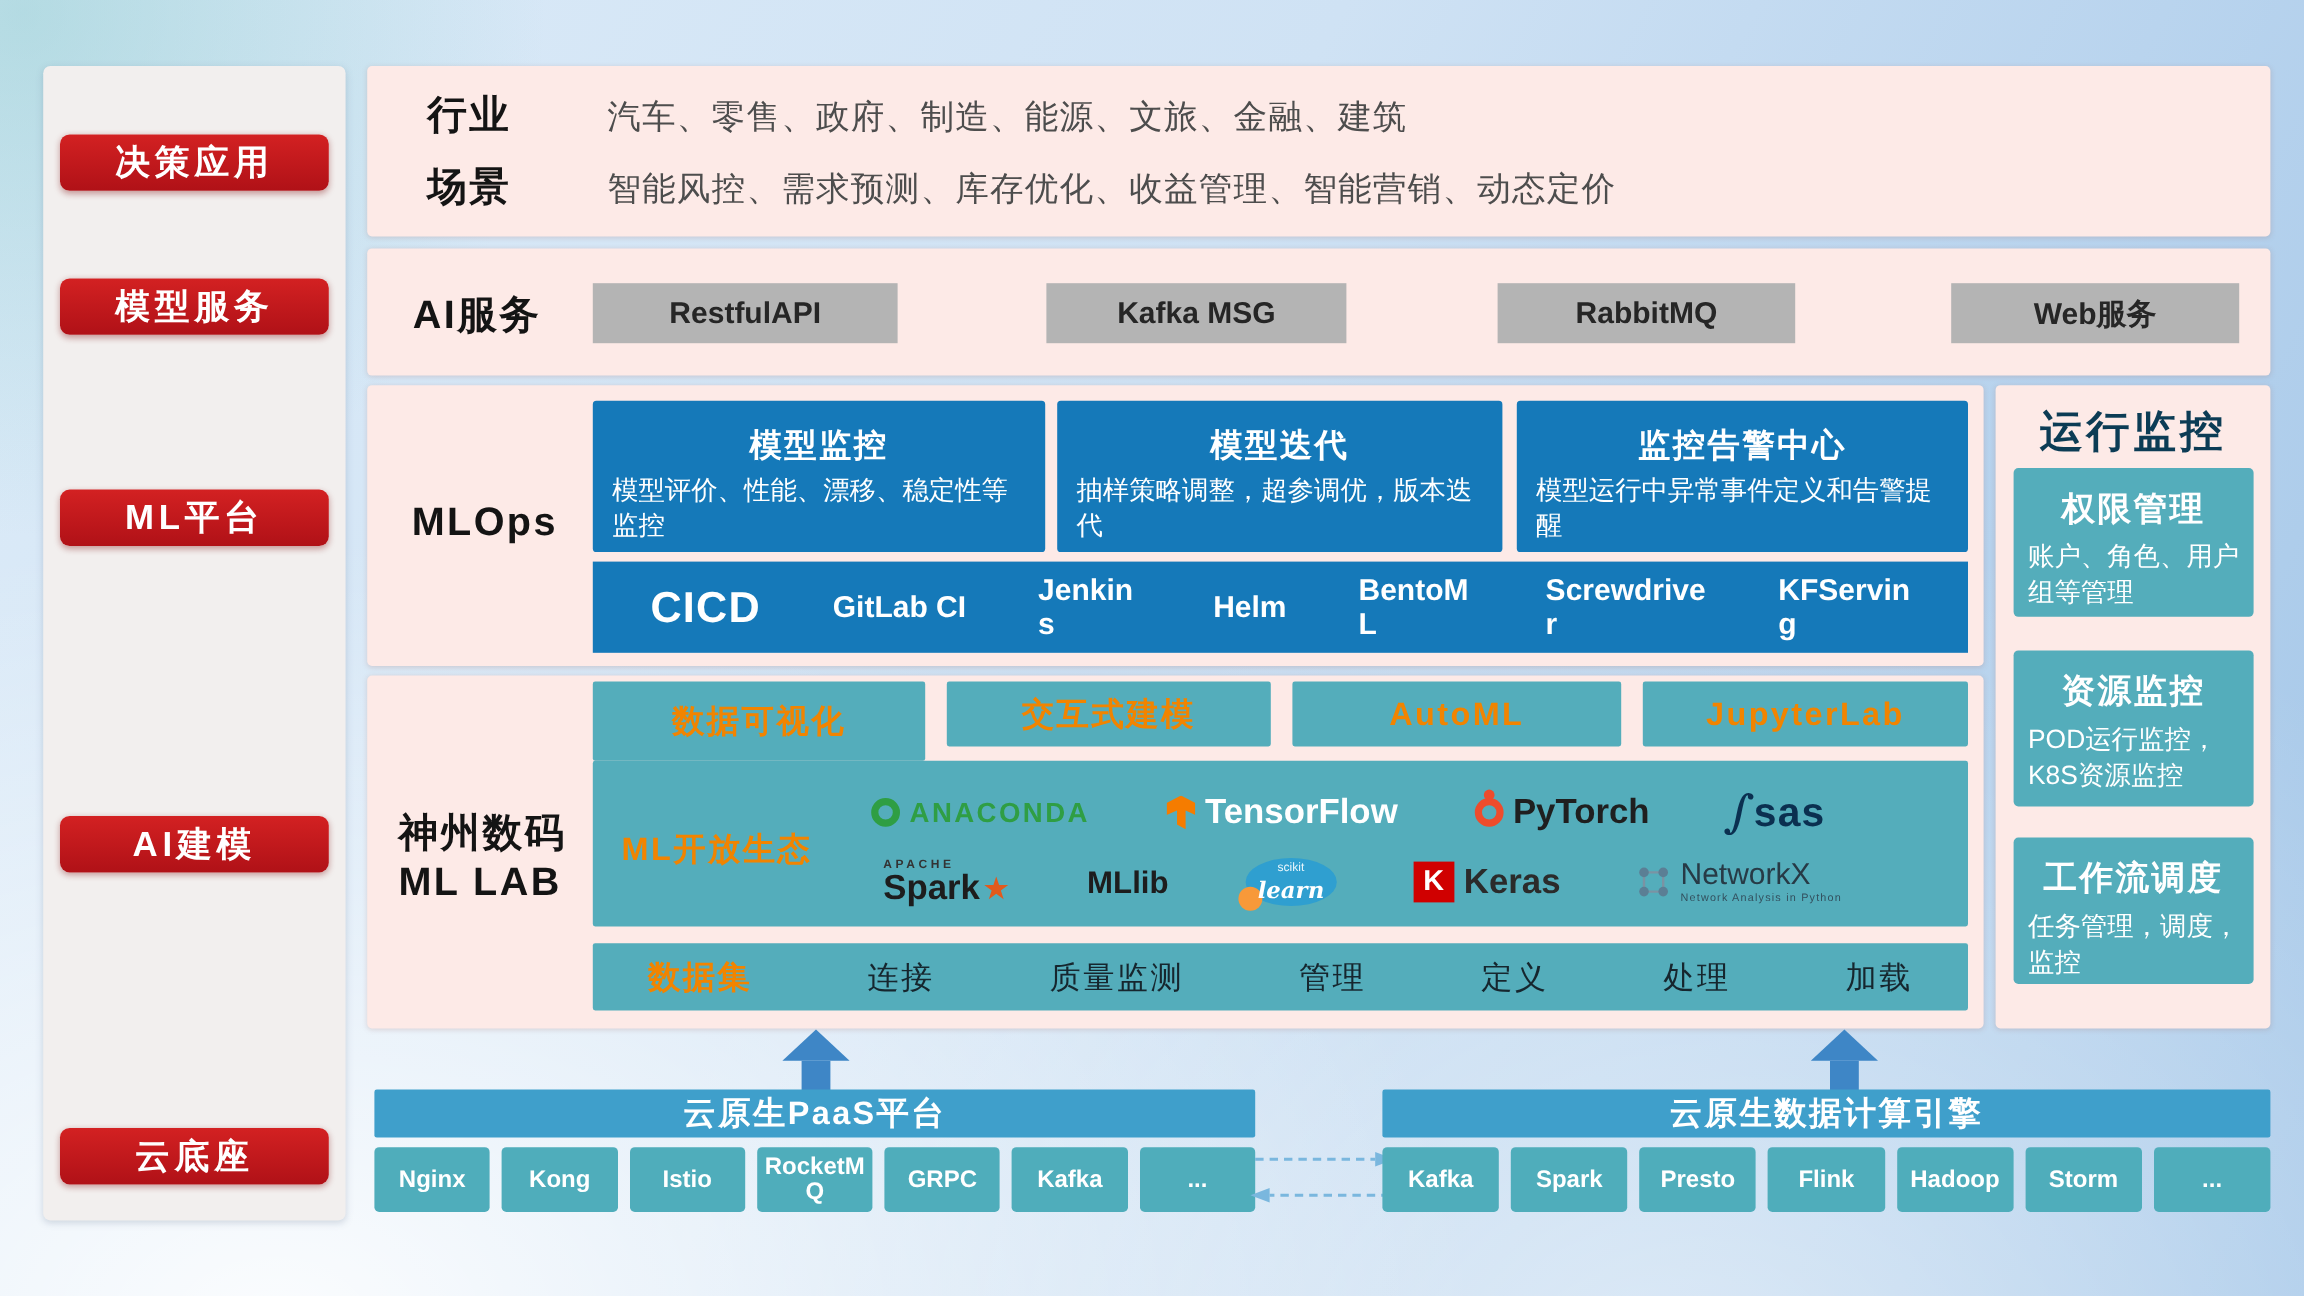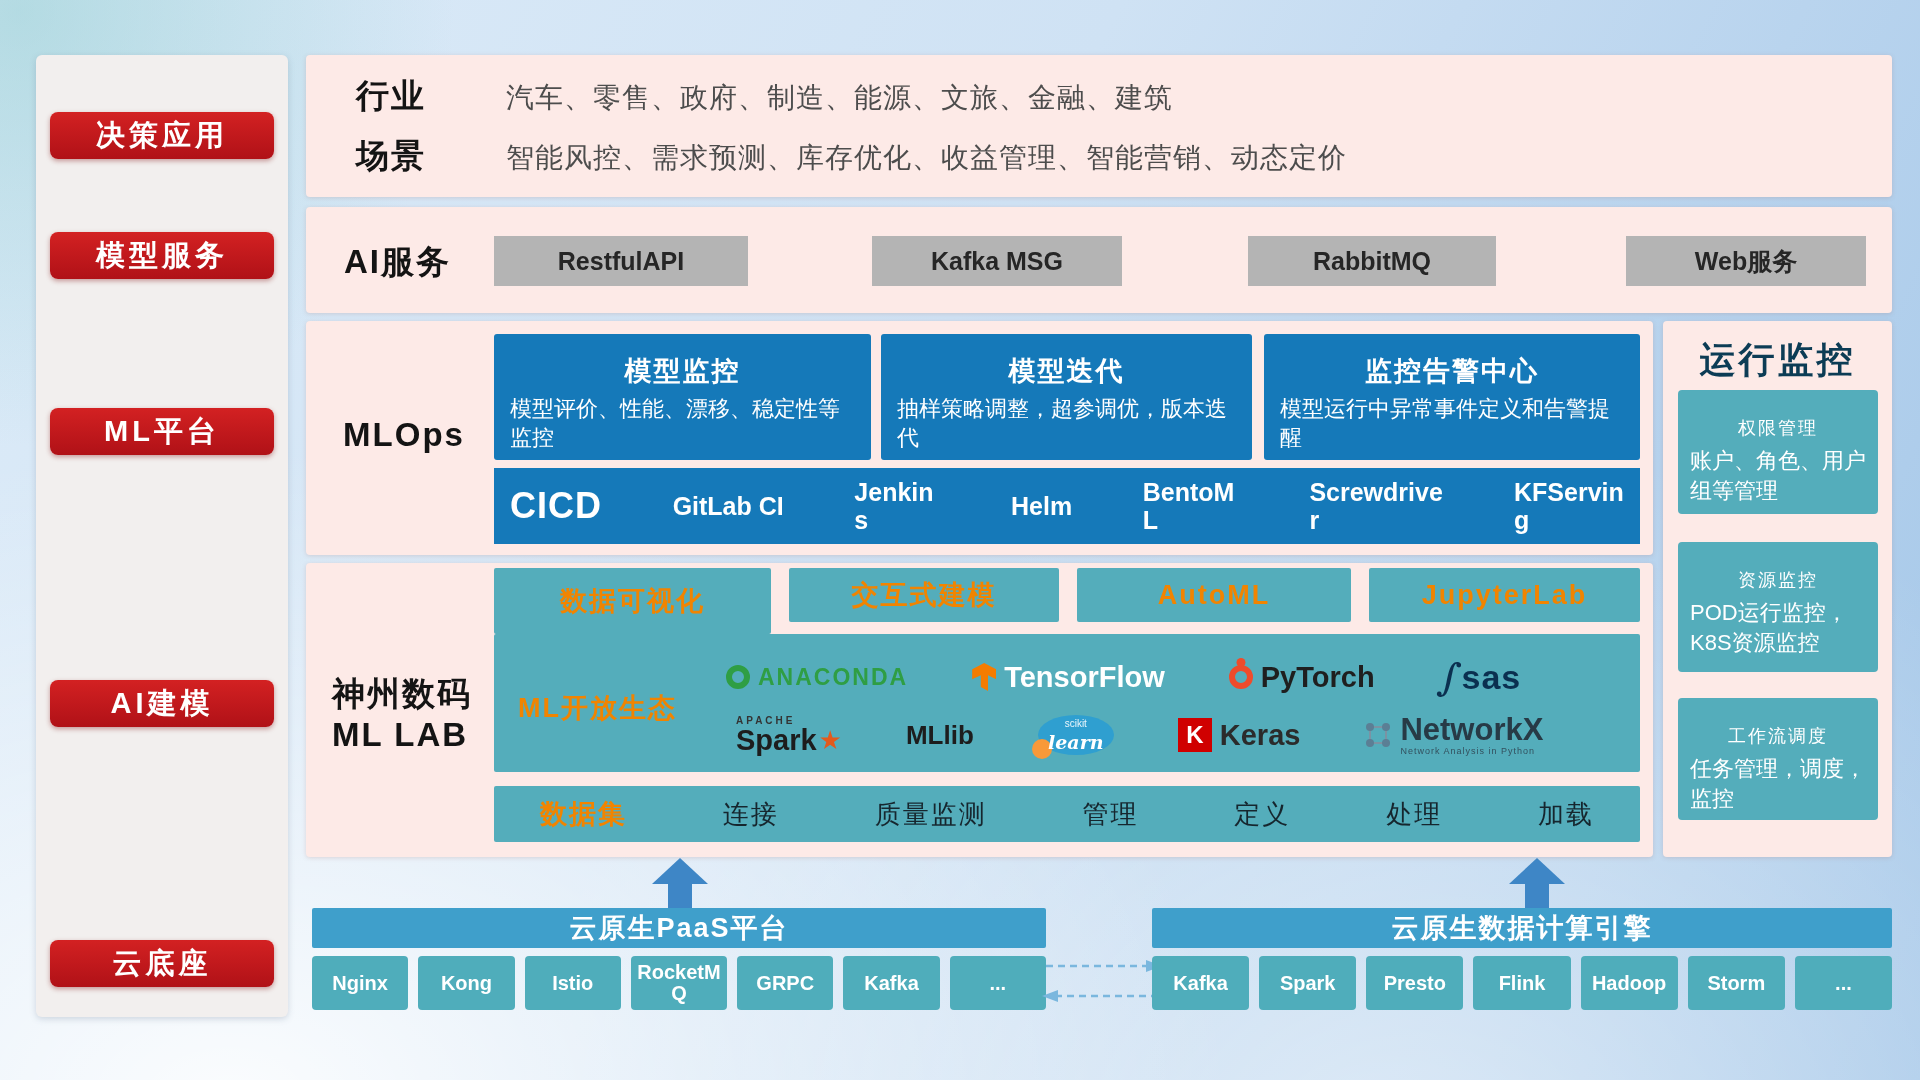--- a/index.html
+++ b/index.html
@@ -23,21 +23,21 @@
   .sec-label{font-size:33px;font-weight:700;color:#141414;letter-spacing:2px}
   .row-text{font-size:28px;color:#4d4d4d;letter-spacing:1px}
 
   .gray-btn{height:50px;background:#b4b4b4;color:#262626;font-size:25px;font-weight:700;
     display:flex;align-items:center;justify-content:center;border-radius:0}
 
   .blue-card{background:#1579b9;color:#fff;border-radius:3px}
   .blue-card .bt{font-size:27px;font-weight:700;text-align:center;padding-top:19px;letter-spacing:2px}
   .blue-card .bd{font-size:22px;padding:5px 16px 0;line-height:1.32;text-align:left}
 
-  .cicd-bar{background:#1579b9;color:#fff;display:flex;align-items:center;justify-content:space-between;padding:0 16px}
+  .cicd-bar{background:#1579b9;color:#fff;display:flex;align-items:center;justify-content:space-between;padding:0 48px}
   .cicd-title{font-size:36px;font-weight:700;letter-spacing:1px}
   .cicd-item{font-size:25px;font-weight:700;line-height:1.12}
   .wrapw{word-break:break-all;text-align:left}
 
   .teal{background:#54adbb}
   .teal-btn{display:flex;align-items:center;justify-content:center;border-radius:2px;
     color:#f18400;font-size:27px;font-weight:700;letter-spacing:2px}
   .orange-label{color:#f18400;font-size:27px;font-weight:700;letter-spacing:2px}
 
   .logo-row{display:flex;align-items:center}
@@ -57,29 +57,29 @@
   .spark-main{font-size:29px;font-weight:700;color:#1d1d1d;display:flex;align-items:center;gap:2px}
   .spark-star{color:#e25a1c;font-size:26px}
   .mllib-text{font-size:26px;font-weight:700;color:#1d1d1d}
   .skl{position:relative;width:76px;height:40px;background:#2f9fd0;border-radius:50%}
   .skl::before{content:"";position:absolute;left:-6px;bottom:-4px;width:20px;height:20px;background:#f89939;border-radius:50%}
   .skl-top{position:absolute;top:3px;left:0;right:0;text-align:center;font-size:10px;color:#eaf6fc}
   .skl-main{position:absolute;bottom:2px;left:0;right:0;text-align:center;color:#fff;font-style:italic;font-weight:700;font-size:19px;font-family:"DejaVu Serif",serif}
   .keras-k{width:34px;height:34px;background:#d00000;color:#fff;font-weight:700;font-size:24px;display:flex;align-items:center;justify-content:center}
   .keras-text{font-size:29px;font-weight:700;color:#2b2b2b}
   .nx-col{display:flex;flex-direction:column;line-height:1.1}
-  .nx-text{font-size:31px;font-weight:700;color:#273a46}
+  .nx-text{font-size:25px;font-weight:400;color:#273a46}
   .nx-sub{font-size:9px;color:#33505e;letter-spacing:1px}
 
   .ds-bar{display:flex;align-items:center;justify-content:space-between;padding:0 46px}
   .ds-item{font-size:26px;color:#16262e;letter-spacing:2px}
 
   .mon-title{font-size:36px;font-weight:700;color:#0c3c55;letter-spacing:3px;text-align:center}
   .mon-card{background:#54adbb;color:#fff;border-radius:4px}
-  .mon-card .mt{font-size:18px;font-weight:400;text-align:center;padding-top:26px;letter-spacing:2px}
+  .mon-card .mt{font-size:28px;font-weight:700;text-align:center;padding-top:15px;letter-spacing:2px}
   .mon-card .md{font-size:22px;padding:6px 12px 0;line-height:1.35;text-align:left}
 
   .bottom-bar{background:#3f9fcb;color:#fff;font-size:27px;font-weight:700;letter-spacing:2px;
     display:flex;align-items:center;justify-content:center;border-radius:2px}
   .chip-row{display:flex;gap:10px}
   .chip{flex:1;background:#4fadbb;color:#fff;font-size:20px;font-weight:700;border-radius:4px;
     display:flex;align-items:center;justify-content:center;text-align:center;line-height:1.05;word-break:break-all;padding:2px}
 
   .up-tri{width:0;height:0;border-left:28px solid transparent;border-right:28px solid transparent;border-bottom:26px solid #3e86c6}
   .up-stem{width:24px;height:26px;background:#3e86c6}

